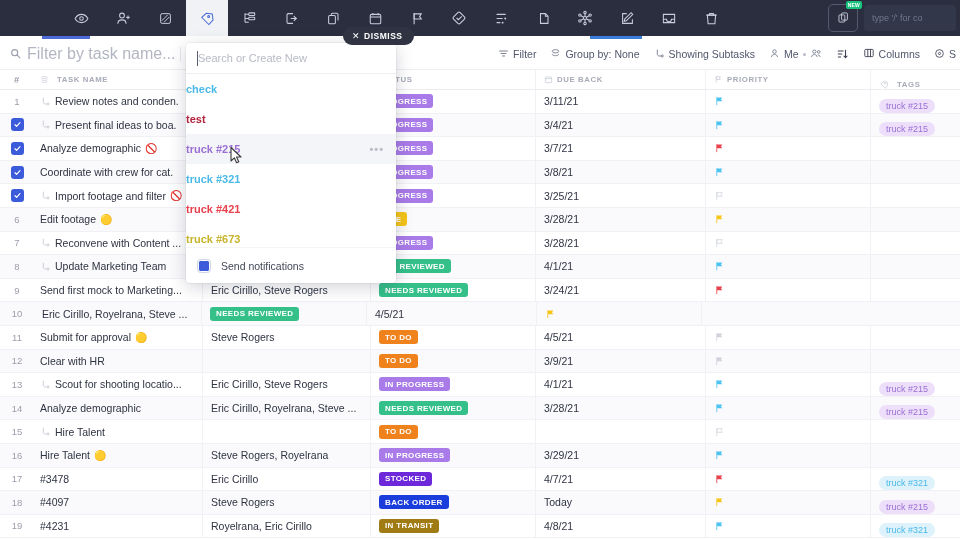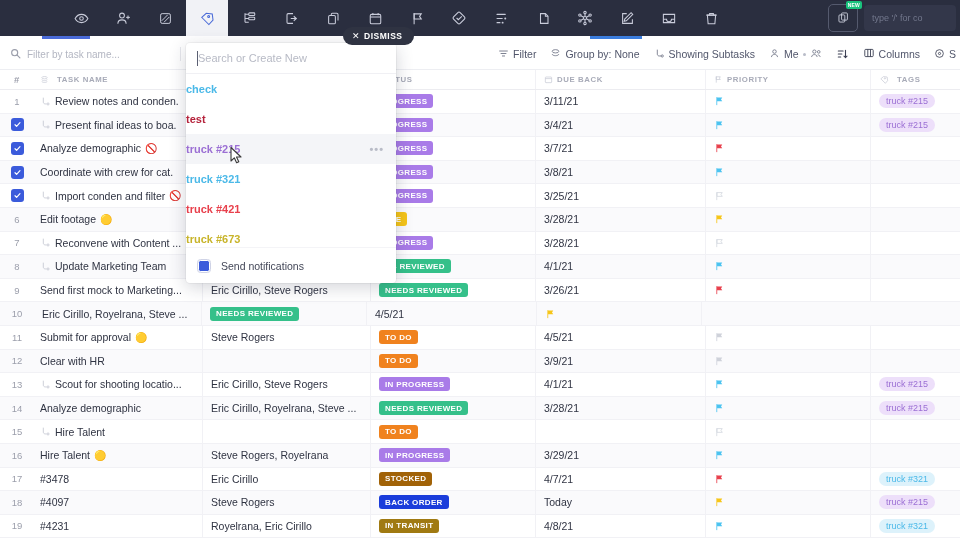--- a/index.html
+++ b/index.html
@@ -68,21 +68,21 @@
     background: #3b7ddd; z-index: 5;
   }
 
   
   .filterbar {
     position: absolute; top: 39px; left: 0; width: 960px; height: 31px;
     background: #fff; border-bottom: 1px solid #edeef2;
     display: flex; align-items: center; font-size: 10.5px; color: #656a7d;
   }
   .fb-search { display: flex; align-items: center; gap: 6px; padding-left: 10px; width: 180px; }
-  .fb-search .ph { color: #b3b6c2; font-size: 10px; }
+  .fb-search .ph { color: #b3b6c2; font-size: 16px; }
   .fb-div { width: 1px; height: 14px; background: #e6e7ec; }
   .fb-right { position: absolute; right: 0; display: flex; align-items: center; gap: 14px; padding-right: 4px; }
   .fb-item { display: flex; align-items: center; gap: 4px; cursor: pointer; color: #51566b; white-space: nowrap; }
   .fb-dot { width: 3px; height: 3px; background: #b9bcc8; border-radius: 50%; }
 
   
   .table { position: absolute; top: 70px; left: 0; width: 960px; height: 470px; background: #fff; }
   .thead {
     display: flex; height: 20px; align-items: center;
     border-bottom: 1px solid #ececf0; background: #fff;
@@ -97,21 +97,21 @@
   .c-name { width: 169px; padding-left: 6px; display: flex; align-items: center; gap: 4px; flex: none;
             border-right: 1px solid #f1f1f5; height: 100%; overflow: hidden; white-space: nowrap; }
   .c-assign { width: 168px; padding-left: 8px; display: flex; align-items: center; flex: none;
               border-right: 1px solid #f1f1f5; height: 100%; overflow: hidden; white-space: nowrap; }
   .c-status { width: 165px; padding-left: 8px; display: flex; align-items: center; flex: none;
               border-right: 1px solid #f1f1f5; height: 100%; }
   .c-date { width: 170px; padding-left: 8px; display: flex; align-items: center; flex: none;
             border-right: 1px solid #f1f1f5; height: 100%; }
   .c-pri { width: 165px; padding-left: 8px; display: flex; align-items: center; flex: none;
            border-right: 1px solid #f1f1f5; height: 100%; }
-  .c-tags { width: 89px; padding-left: 8px; display: flex; align-items: center; gap: 4px; flex: none; height: 100%; }
+  .c-tags { width: 89px; padding-left: 8px; display: flex; align-items: flex-end; gap: 4px; flex: none; height: 100%; }
   .hdr-ico { margin-right: 4px; display: inline-flex; vertical-align: middle; }
 
   .cb {
     width: 13px; height: 13px; border-radius: 3px; background: #3b5bdb;
     display: flex; align-items: center; justify-content: center; cursor: pointer;
   }
   .cb svg { display: block; }
 
   .sub-ico { color: #c3c6d1; flex: none; display: inline-flex; }
   .emoji { flex: none; display: inline-flex; }
@@ -564,21 +564,21 @@
               </svg>
             </span>
           </div>
           <div class="c-name">
             <span class="sub-ico">
               <svg width="11" height="11" viewBox="0 0 20 20" fill="none" stroke="currentColor" stroke-width="1.5">
                 <path d="M6 3v8c0 2 1.5 3.4 3.5 3.4H12"></path>
                 <circle cx="14.6" cy="14.5" r="1.9"></circle>
               </svg>
             </span>
-            <span>Import conden and filter</span>
+            <span>Import footage and filter</span>
             <span class="emoji" style="font-size: 10px;">🚫</span>
           </div>
           <div class="c-assign"></div>
           <div class="c-status">
             <span class="badge" style="background: rgb(169, 123, 232);">ROGRESS</span>
           </div>
           <div class="c-date">3/25/21</div>
           <div class="c-pri">
             <span class="flag">
               <svg width="11" height="12" viewBox="0 0 20 20" fill="none" stroke="#d2d5dd" stroke-width="1.4">
@@ -664,21 +664,21 @@
         </div>
         <div class="row">
           <div class="c-num">9</div>
           <div class="c-name">
             <span>Send first mock to Marketing...</span>
           </div>
           <div class="c-assign">Eric Cirillo, Steve Rogers</div>
           <div class="c-status">
             <span class="badge" style="background: rgb(53, 192, 138);">NEEDS REVIEWED</span>
           </div>
-          <div class="c-date">3/26/21</div>
+          <div class="c-date">3/24/21</div>
           <div class="c-pri">
             <span class="flag">
               <svg width="11" height="12" viewBox="0 0 20 20">
                 <line x1="5" y1="3" x2="5" y2="17.5" stroke="#e8404c" stroke-width="1.5"></line>
                 <path d="M5.5 3.8h9.5l-2.3 3.4 2.3 3.4H5.5z" fill="#e8404c"></path>
               </svg>
             </span>
           </div>
           <div class="c-tags"></div>
         </div>
@@ -837,21 +837,21 @@
           </div>
           <div class="c-tags"></div>
         </div>
         <div class="row">
           <div class="c-num">17</div>
           <div class="c-name">
             <span>#3478</span>
           </div>
           <div class="c-assign">Eric Cirillo</div>
           <div class="c-status">
-            <span class="badge" style="background: #a16207;">STOCKED</span>
+            <span class="badge" style="background: #6d28d9;">STOCKED</span>
           </div>
           <div class="c-date">4/7/21</div>
           <div class="c-pri">
             <span class="flag">
               <svg width="11" height="12" viewBox="0 0 20 20">
                 <line x1="5" y1="3" x2="5" y2="17.5" stroke="#e8404c" stroke-width="1.5"></line>
                 <path d="M5.5 3.8h9.5l-2.3 3.4 2.3 3.4H5.5z" fill="#e8404c"></path>
               </svg>
             </span>
           </div>

